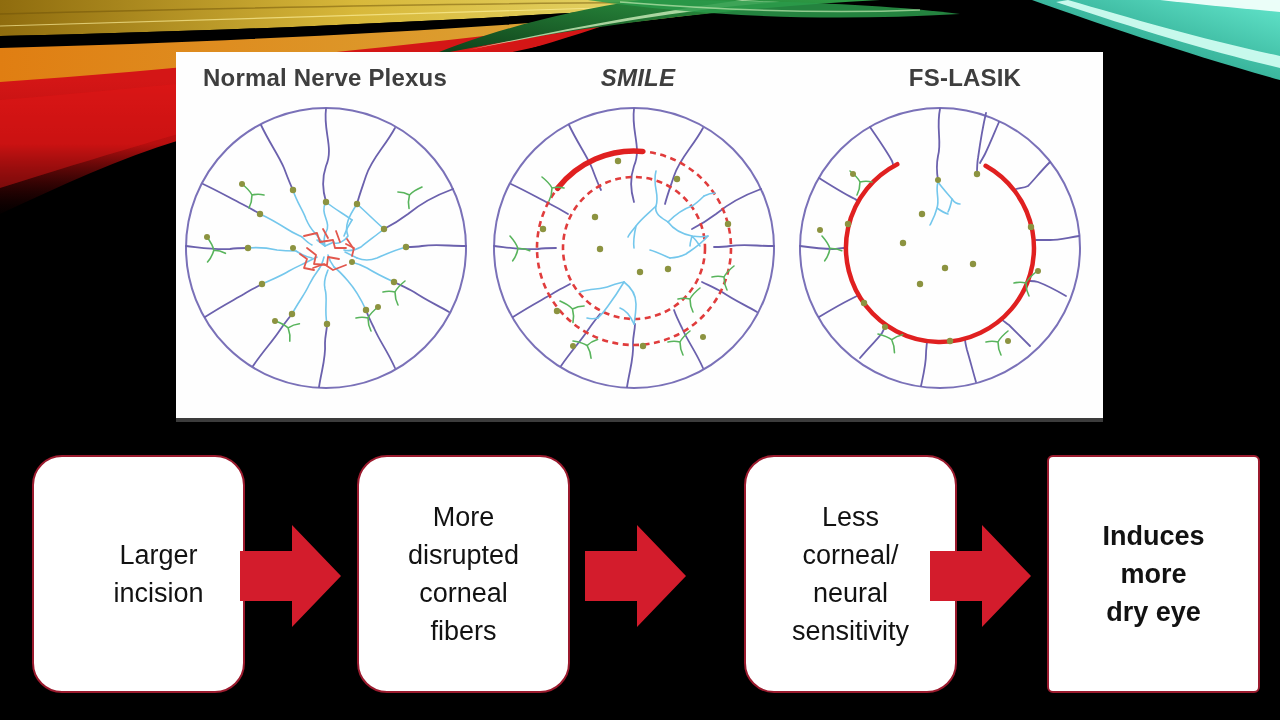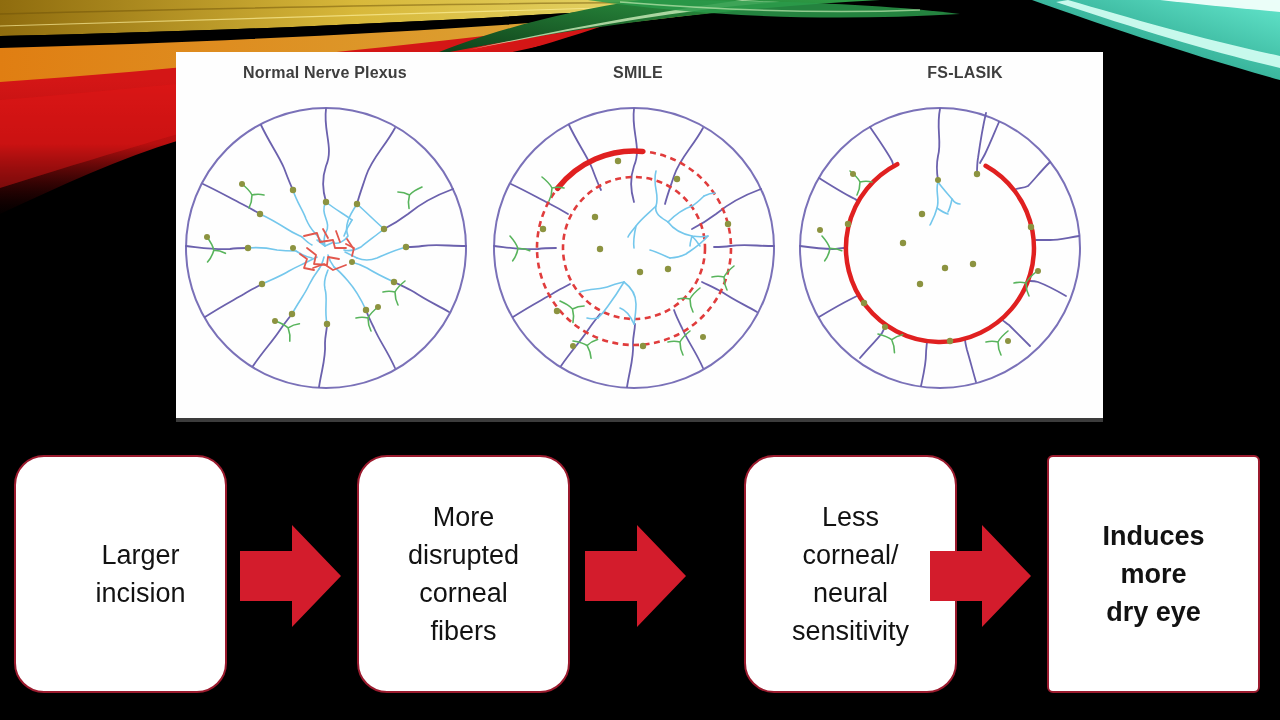--- a/index.html
+++ b/index.html
@@ -11,45 +11,45 @@
   
   .ribbon{position:absolute;top:0;left:0;}
   
   .figure-panel{
     position:absolute;left:176px;top:52px;width:927px;height:370px;
     background:var(--panel-bg,#fefefe);
   }
   .figure-bottom-edge{position:absolute;left:0;bottom:0;width:100%;height:4px;background:#1a1a1a;opacity:.85;}
   .diagram-title{
     position:absolute;top:12px;transform:translateX(-50%);
-    font-size:16px;font-weight:600;color:var(--title-text,#3e3e3e);
+    font-size:24px;font-weight:600;color:var(--title-text,#3e3e3e);
     letter-spacing:.2px;white-space:nowrap;
   }
   .dg{position:absolute;width:300px;height:300px;top:44px;}
   .dg1{left:0;} .dg2{left:308px;} .dg3{left:614px;}
-  .t1{left:149px;} .t2{left:462px;} .t3{left:765px;margin-left:24px;}
+  .t1{left:149px;} .t2{left:462px;font-style:italic;} .t3{left:765px;margin-left:24px;}
   
   .rim{fill:none;stroke:var(--rim-purple,#7a71b8);stroke-width:2;}
   .trunk{fill:none;stroke:var(--trunk-purple,#6b61ad);stroke-width:1.8;stroke-linecap:round;}
   .cy{fill:none;stroke:var(--branch-cyan,#74c7ec);stroke-width:1.6;stroke-linecap:round;}
   .rd{fill:none;stroke:var(--mesh-red,#e2574d);stroke-width:1.8;stroke-linecap:round;stroke-linejoin:round;}
   .gr{fill:none;stroke:var(--twig-green,#58b45c);stroke-width:1.6;stroke-linecap:round;}
   .dash{fill:none;stroke:var(--dashed-red,#e03c3c);stroke-width:2.6;stroke-dasharray:6 4.5;}
   .arcbold{fill:none;stroke:var(--incision-red,#e02020);stroke-width:5.5;stroke-linecap:round;}
   .flap{fill:none;stroke:var(--incision-red,#e02020);stroke-width:4.5;stroke-linecap:round;}
   .dot{fill:var(--dot-olive,#8c9340);}
   
   .flow-box{
     position:absolute;top:455px;width:213px;height:238px;box-sizing:border-box;
     background:var(--box-fill,#fff);
     border:2.5px solid var(--box-border,#9b1b2e);
     border-radius:30px;
     display:flex;align-items:center;justify-content:center;text-align:center;
   }
-  .fb1{left:14px;padding-left:40px;} .fb2{left:357px;} .fb3{left:744px;} .fb4{left:1047px;border-radius:6px;}
+  .fb1{left:32px;padding-left:40px;} .fb2{left:357px;} .fb3{left:744px;} .fb4{left:1047px;border-radius:6px;}
   .flow-label{
     font-size:27px;line-height:38px;color:var(--box-text,#121212);
     white-space:pre-line;
   }
   .bold .flow-label{font-weight:bold;}
   .flow-arrow{position:absolute;top:525px;width:101px;height:102px;}
   .fa1{left:240px;} .fa2{left:585px;} .fa3{left:930px;}
   .flow-arrow polygon{fill:var(--arrow-red,#d31c2c);}
 </style>
 </head>

